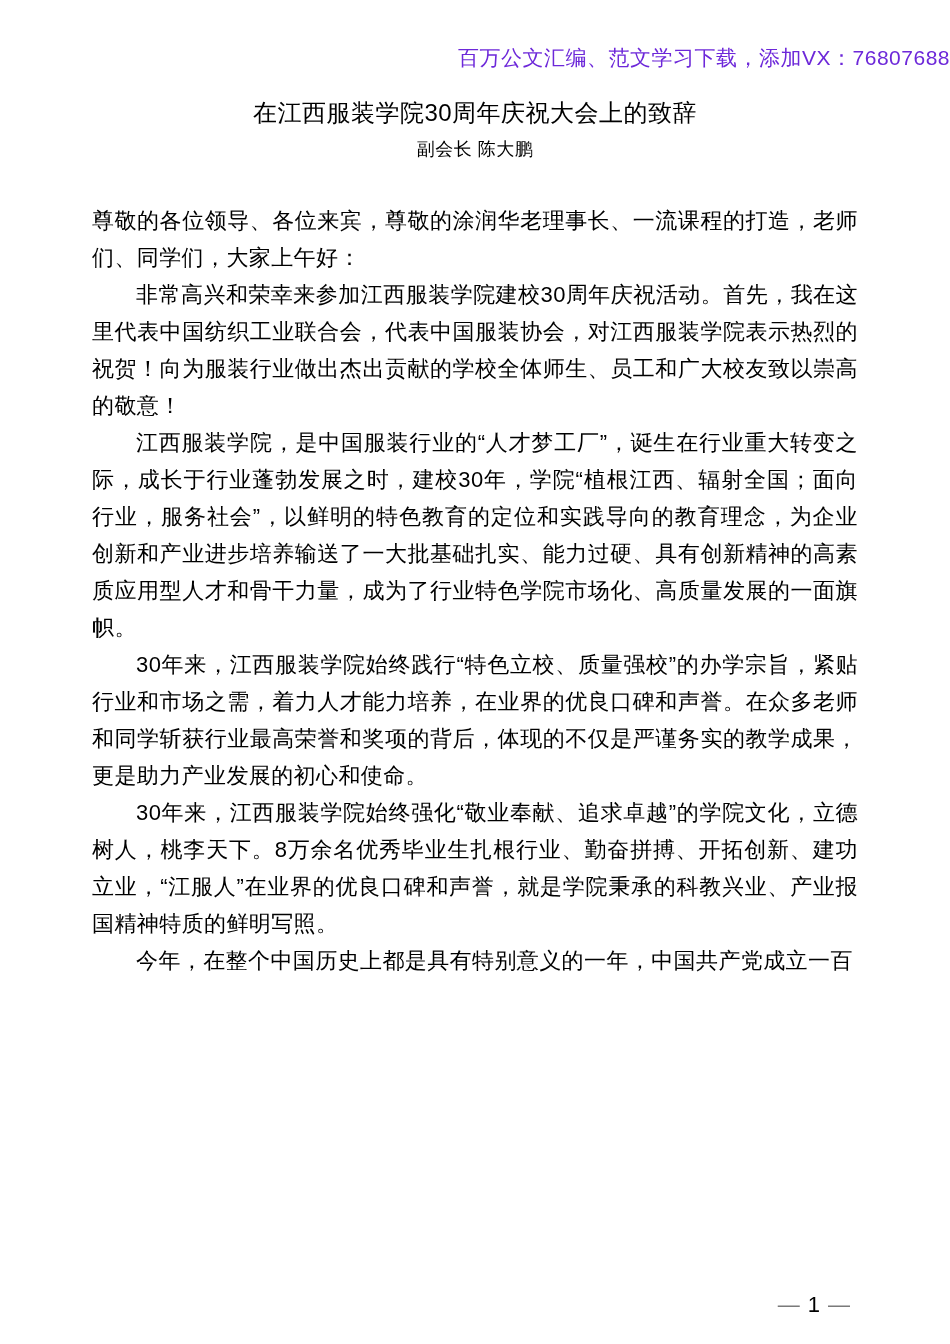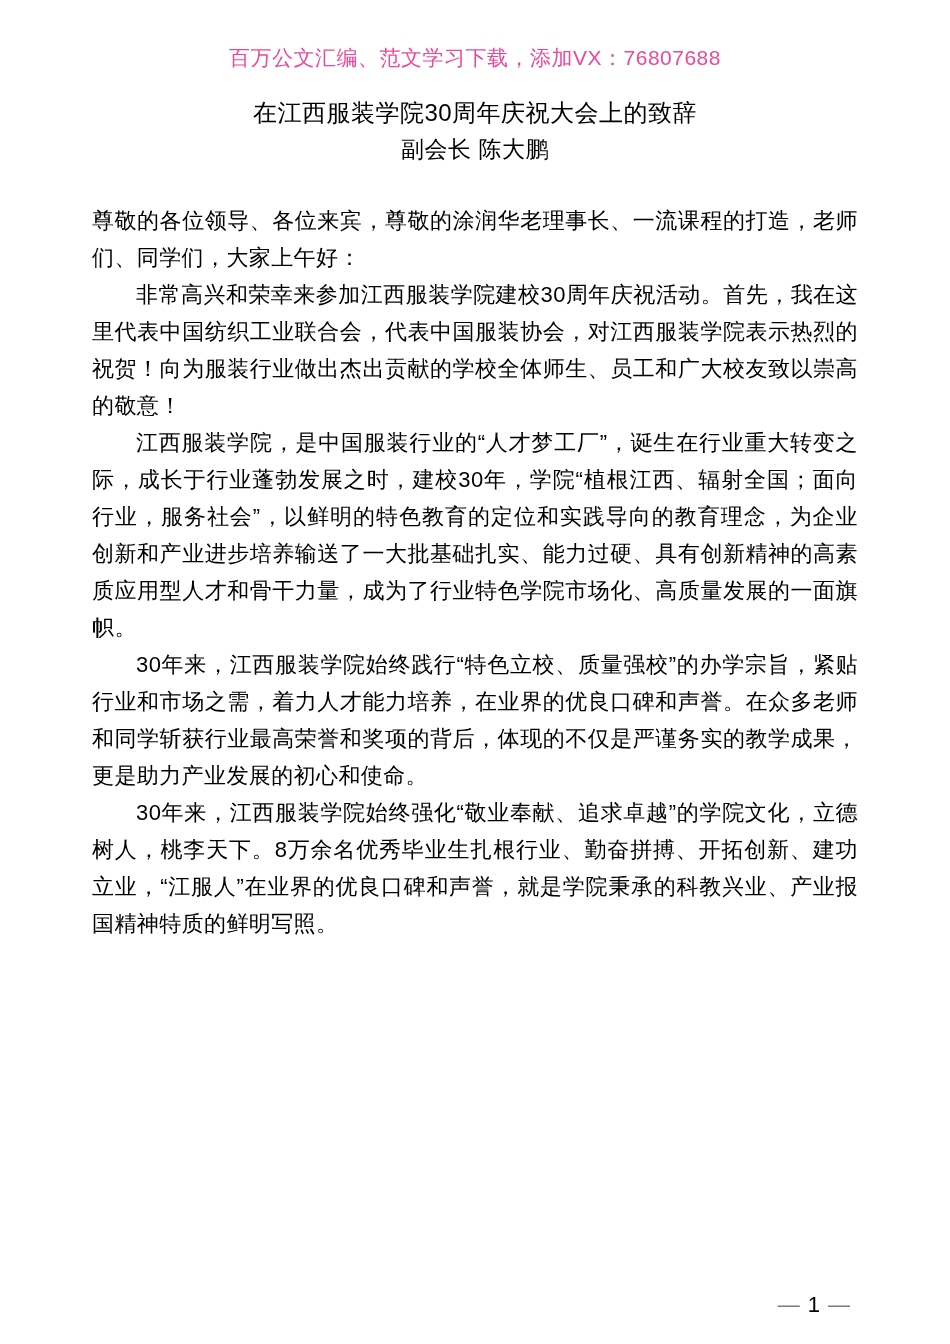--- a/index.html
+++ b/index.html
@@ -9,38 +9,38 @@
     width: 950px;
     height: 1344px;
     margin: 0 auto;
     background: #ffffff;
     font-family: "Liberation Sans", "DejaVu Sans", sans-serif;
     color: #000000;
     overflow: hidden;
   }
   .promo {
     padding-top: 46px;
-    text-align: center;
+    text-align: right;
     font-size: 21px;
     line-height: 24px;
-    color: #ec4899;
+    color: #6d28d9;
     letter-spacing: 0.5px;
   }
   .title-block {
     margin-top: 24px;
     text-align: center;
     line-height: 37px;
   }
   .doc-title {
     font-size: 24px;
     font-weight: 400;
     letter-spacing: 0.5px;
   }
   .doc-author, .doc-date {
-    font-size: 23px;
+    font-size: 18px;
     letter-spacing: 0.5px;
   }
   .doc-body {
     margin-top: 34px;
     padding: 0 92px;
     font-size: 22px;
     line-height: 37px;
     text-align: justify;
     text-justify: inter-ideograph;
     letter-spacing: 0.4px;
@@ -71,19 +71,20 @@
     <div class="doc-title">在江西服装学院30周年庆祝大会上的致辞</div>
     <div class="doc-author">副会长 陈大鹏</div>
   </div>
 
   <div class="doc-body">
     <p class="no-indent">尊敬的各位领导、各位来宾，尊敬的涂润华老理事长、一流课程的打造，老师们、同学们，大家上午好：</p>
     <p>非常高兴和荣幸来参加江西服装学院建校30周年庆祝活动。首先，我在这里代表中国纺织工业联合会，代表中国服装协会，对江西服装学院表示热烈的祝贺！向为服装行业做出杰出贡献的学校全体师生、员工和广大校友致以崇高的敬意！</p>
     <p>江西服装学院，是中国服装行业的“人才梦工厂”，诞生在行业重大转变之际，成长于行业蓬勃发展之时，建校30年，学院“植根江西、辐射全国；面向行业，服务社会”，以鲜明的特色教育的定位和实践导向的教育理念，为企业创新和产业进步培养输送了一大批基础扎实、能力过硬、具有创新精神的高素质应用型人才和骨干力量，成为了行业特色学院市场化、高质量发展的一面旗帜。</p>
     <p>30年来，江西服装学院始终践行“特色立校、质量强校”的办学宗旨，紧贴行业和市场之需，着力人才能力培养，在业界的优良口碑和声誉。在众多老师和同学斩获行业最高荣誉和奖项的背后，体现的不仅是严谨务实的教学成果，更是助力产业发展的初心和使命。</p>
     <p>30年来，江西服装学院始终强化“敬业奉献、追求卓越”的学院文化，立德树人，桃李天下。8万余名优秀毕业生扎根行业、勤奋拼搏、开拓创新、建功立业，“江服人”在业界的优良口碑和声誉，就是学院秉承的科教兴业、产业报国精神特质的鲜明写照。</p>
+    <p>今年，在整个中国历史上都是具有特别意义的一年，中国共产党成立一百</p>
   </div>
 
   <div class="page-number">
     <span class="dash">—</span><span>1</span><span class="dash">—</span>
   </div>
 
 </div>
 
 </body></html>

